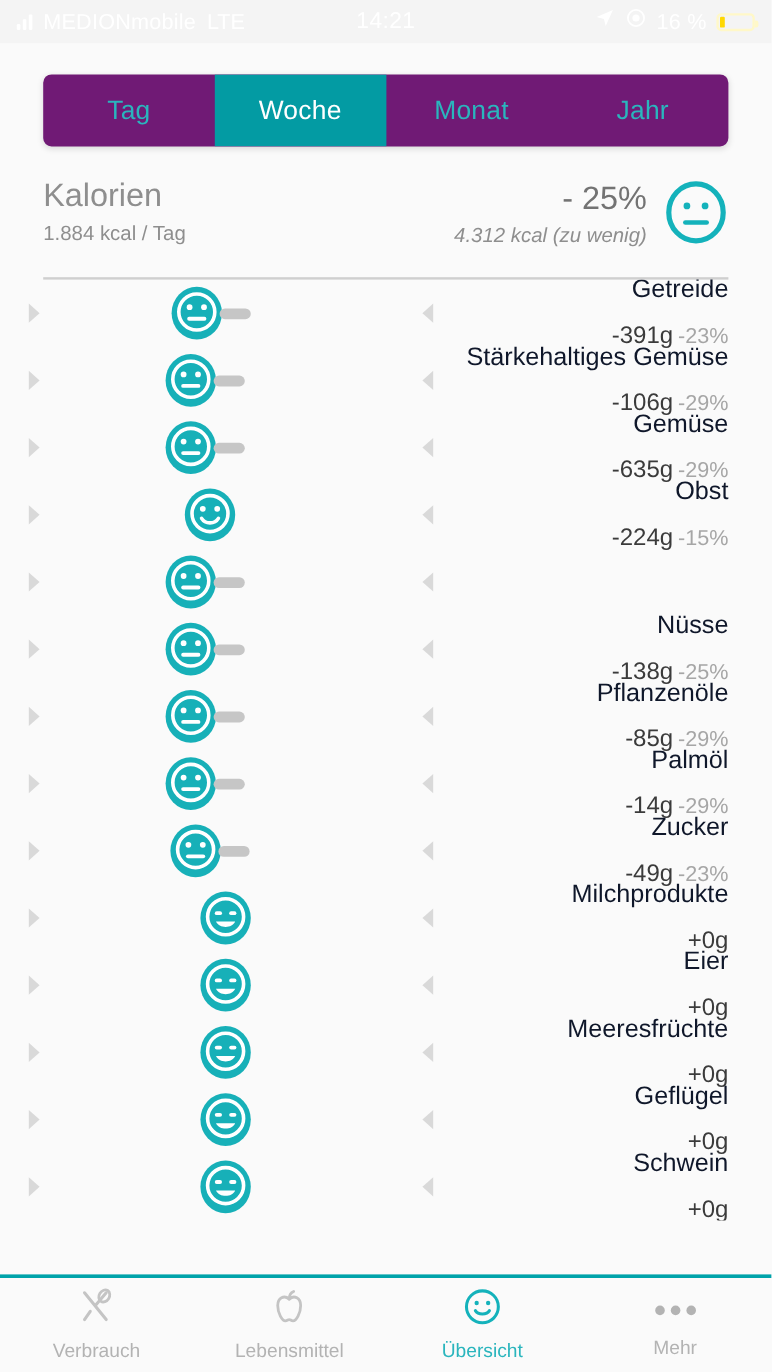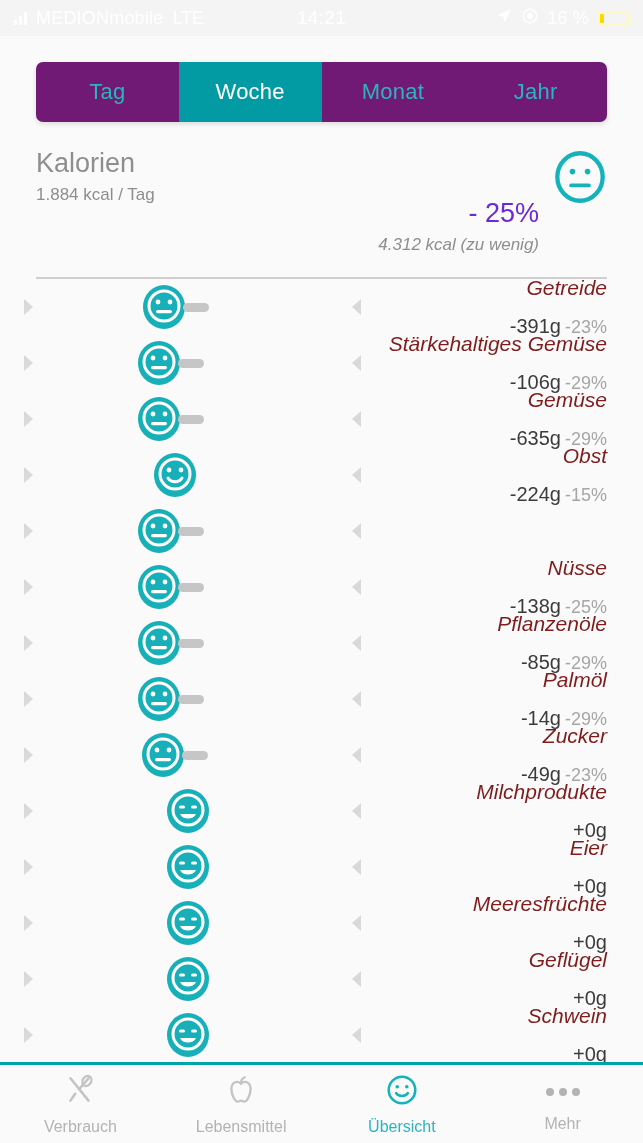--- a/index.html
+++ b/index.html
@@ -62,21 +62,21 @@
   }
   .tab.active{ background:#039ba3; color:#ffffff; }
 
   
   .summary{ padding:26px 36px 0 36px; display:flex; align-items:flex-start; }
   .sum-left{ flex:0 0 auto; }
   .sum-title{ font-size:27px; color:#8e8e8e; line-height:1.15; font-weight:400; }
   .sum-sub{ font-size:17px; color:#8e8e8e; margin-top:6px; }
   .sum-right{ margin-left:auto; display:flex; align-items:flex-start; gap:14px; }
   .sum-nums{ text-align:right; padding-top:2px; }
-  .sum-pct{ font-size:27px; color:#6d28d9; line-height:1.15;margin-top:48px; }
+  .sum-pct{ font-size:27px; color:#737373; line-height:1.15; }
   .sum-detail{ font-size:17px; color:#8e8e8e; margin-top:6px;font-style:italic; }
   .sum-face{ margin-top:2px; }
 
   .divider{
     height:2px; background:#cfcfcf; margin:22px 36px 0 36px;
   }
 
   
   .list{
     position:relative;
@@ -104,21 +104,21 @@
     display:flex; align-items:center;
   }
   .gbar{
     width:26px; height:9px; background:#c6c6c6; border-radius:5px;
     margin-left:-6px;
   }
   .row-text{
     position:absolute; right:36px; top:50%; transform:translateY(-50%);
     text-align:right; line-height:1.18;
   }
-  .r-label{ font-size:21px; color:#7f1d1d; white-space:nowrap;font-style:italic; }
+  .r-label{ font-size:21px; color:#0f172a; white-space:nowrap; }
   .r-vals{ font-size:20px; color:#3b3b3b; margin-top:14px; white-space:nowrap; }
   .r-pct{ font-size:18px; color:#a6a6a6; margin-left:4px; }
 
   
   .navtop{
     position:absolute; left:0; right:0; bottom:78px;
     height:3px; background:#00a3aa;
   }
   .bottomnav{
     position:absolute; left:0; right:0; bottom:0;

